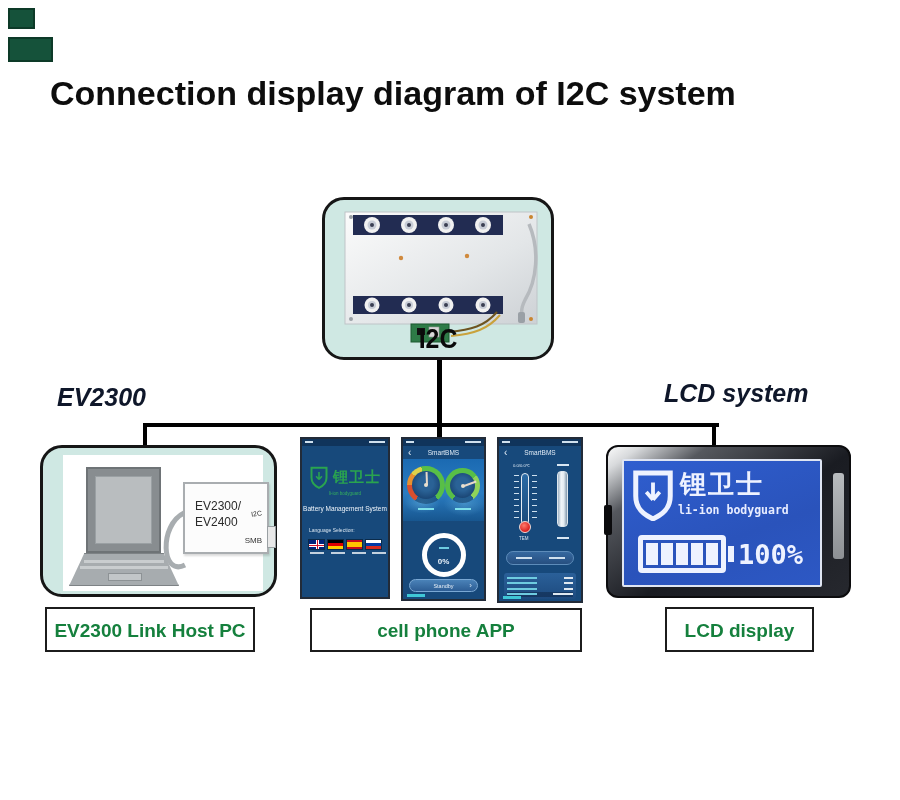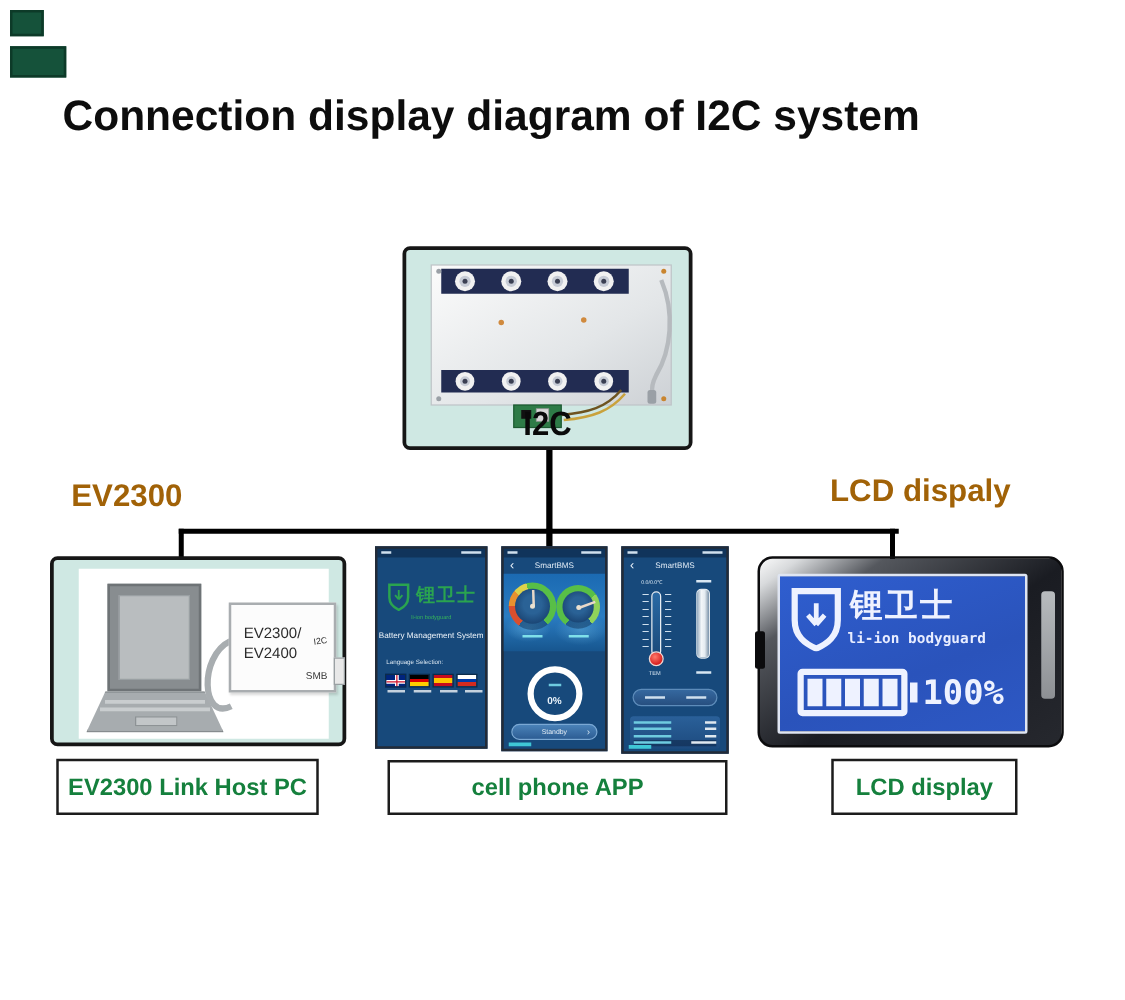--- a/index.html
+++ b/index.html
@@ -19,26 +19,26 @@
 
   
   .line { position:absolute; background:#000; }
   .v-center-top { left:437px; top:360px; width:5px; height:66px; }
   .h-main      { left:143px; top:423px; width:576px; height:4px; }
   .v-left      { left:143px; top:423px; width:4px;  height:24px; }
   .v-mid       { left:437px; top:423px; width:5px;  height:16px; }
   .v-right     { left:712px; top:423px; width:4px;  height:25px; }
 
   
-  .heading { position:absolute; font-size:25px; font-weight:bold; color:#a16207; }
+  .heading { position:absolute; font-size:25px; font-weight:bold; color:#0f172a;font-style:italic; }
   .heading-left  { left:57px;  top:383px; }
   .heading-right { left:664px; top:379px; }
 
   
-  .cyan-node { position:absolute; background:#cfe8e3; border:3px solid #161616; border-radius:6px; }
+  .cyan-node { position:absolute; background:#cfe8e3; border:3px solid #161616; border-radius:22px; }
   .node-center { left:322px; top:197px; width:232px; height:163px; }
   .node-left   { left:40px;  top:445px; width:237px; height:152px; }
 
   .node-center svg.pack { position:absolute; left:0; top:0; }
   .i2c-label { position:absolute; left:0; right:0; bottom:2px; text-align:center;
                font-size:27px; font-weight:900; color:#0a0a0a; transform:scaleX(.92); }
 
   
   .pc-white { position:absolute; left:20px; top:7px; width:200px; height:136px; background:#fff; }
   .lap-screen { position:absolute; left:23px; top:12px; width:75px; height:86px;
@@ -185,21 +185,21 @@
 
   <div class="title">Connection display diagram of I2C system</div>
 
   <div class="line v-center-top"></div>
   <div class="line h-main"></div>
   <div class="line v-left"></div>
   <div class="line v-mid"></div>
   <div class="line v-right"></div>
 
   <div class="heading heading-left">EV2300</div>
-  <div class="heading heading-right">LCD dispaly</div>
+  <div class="heading heading-right">LCD system</div>
 
   <div class="cyan-node node-center">
     <svg class="pack" width="232" height="163" viewBox="0 0 232 163">
       <defs>
         <linearGradient id="plate" x1="0" y1="0" x2="1" y2="1">
           <stop offset="0" stop-color="#fbfbfb"></stop>
             <stop offset=".6" stop-color="#e3e6e8"></stop>
           <stop offset="1" stop-color="#cdd1d5"></stop>
         </linearGradient>
       </defs>

